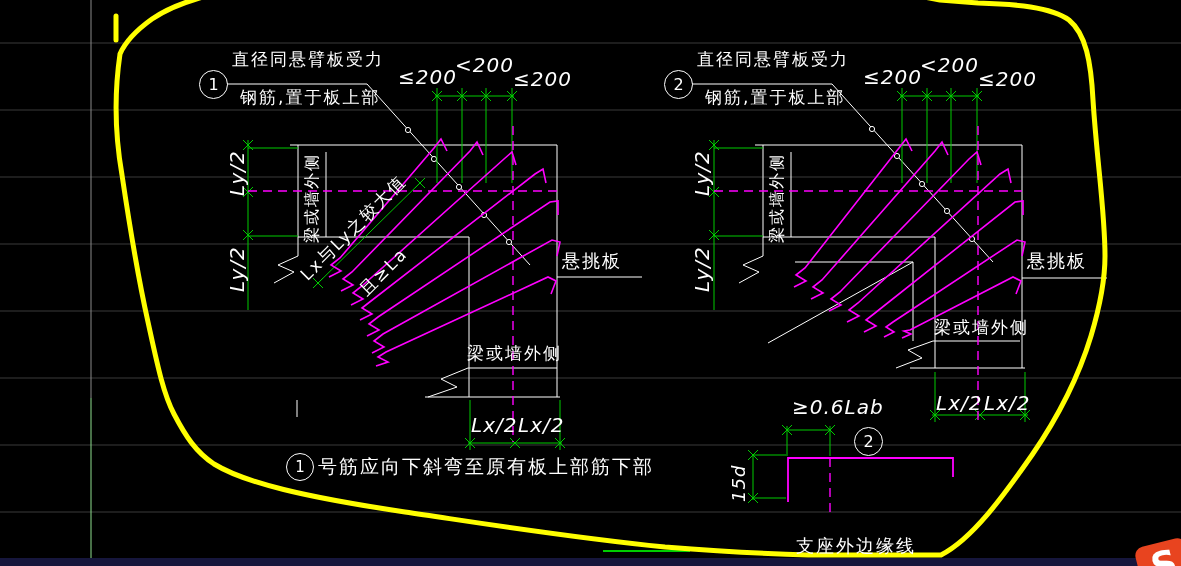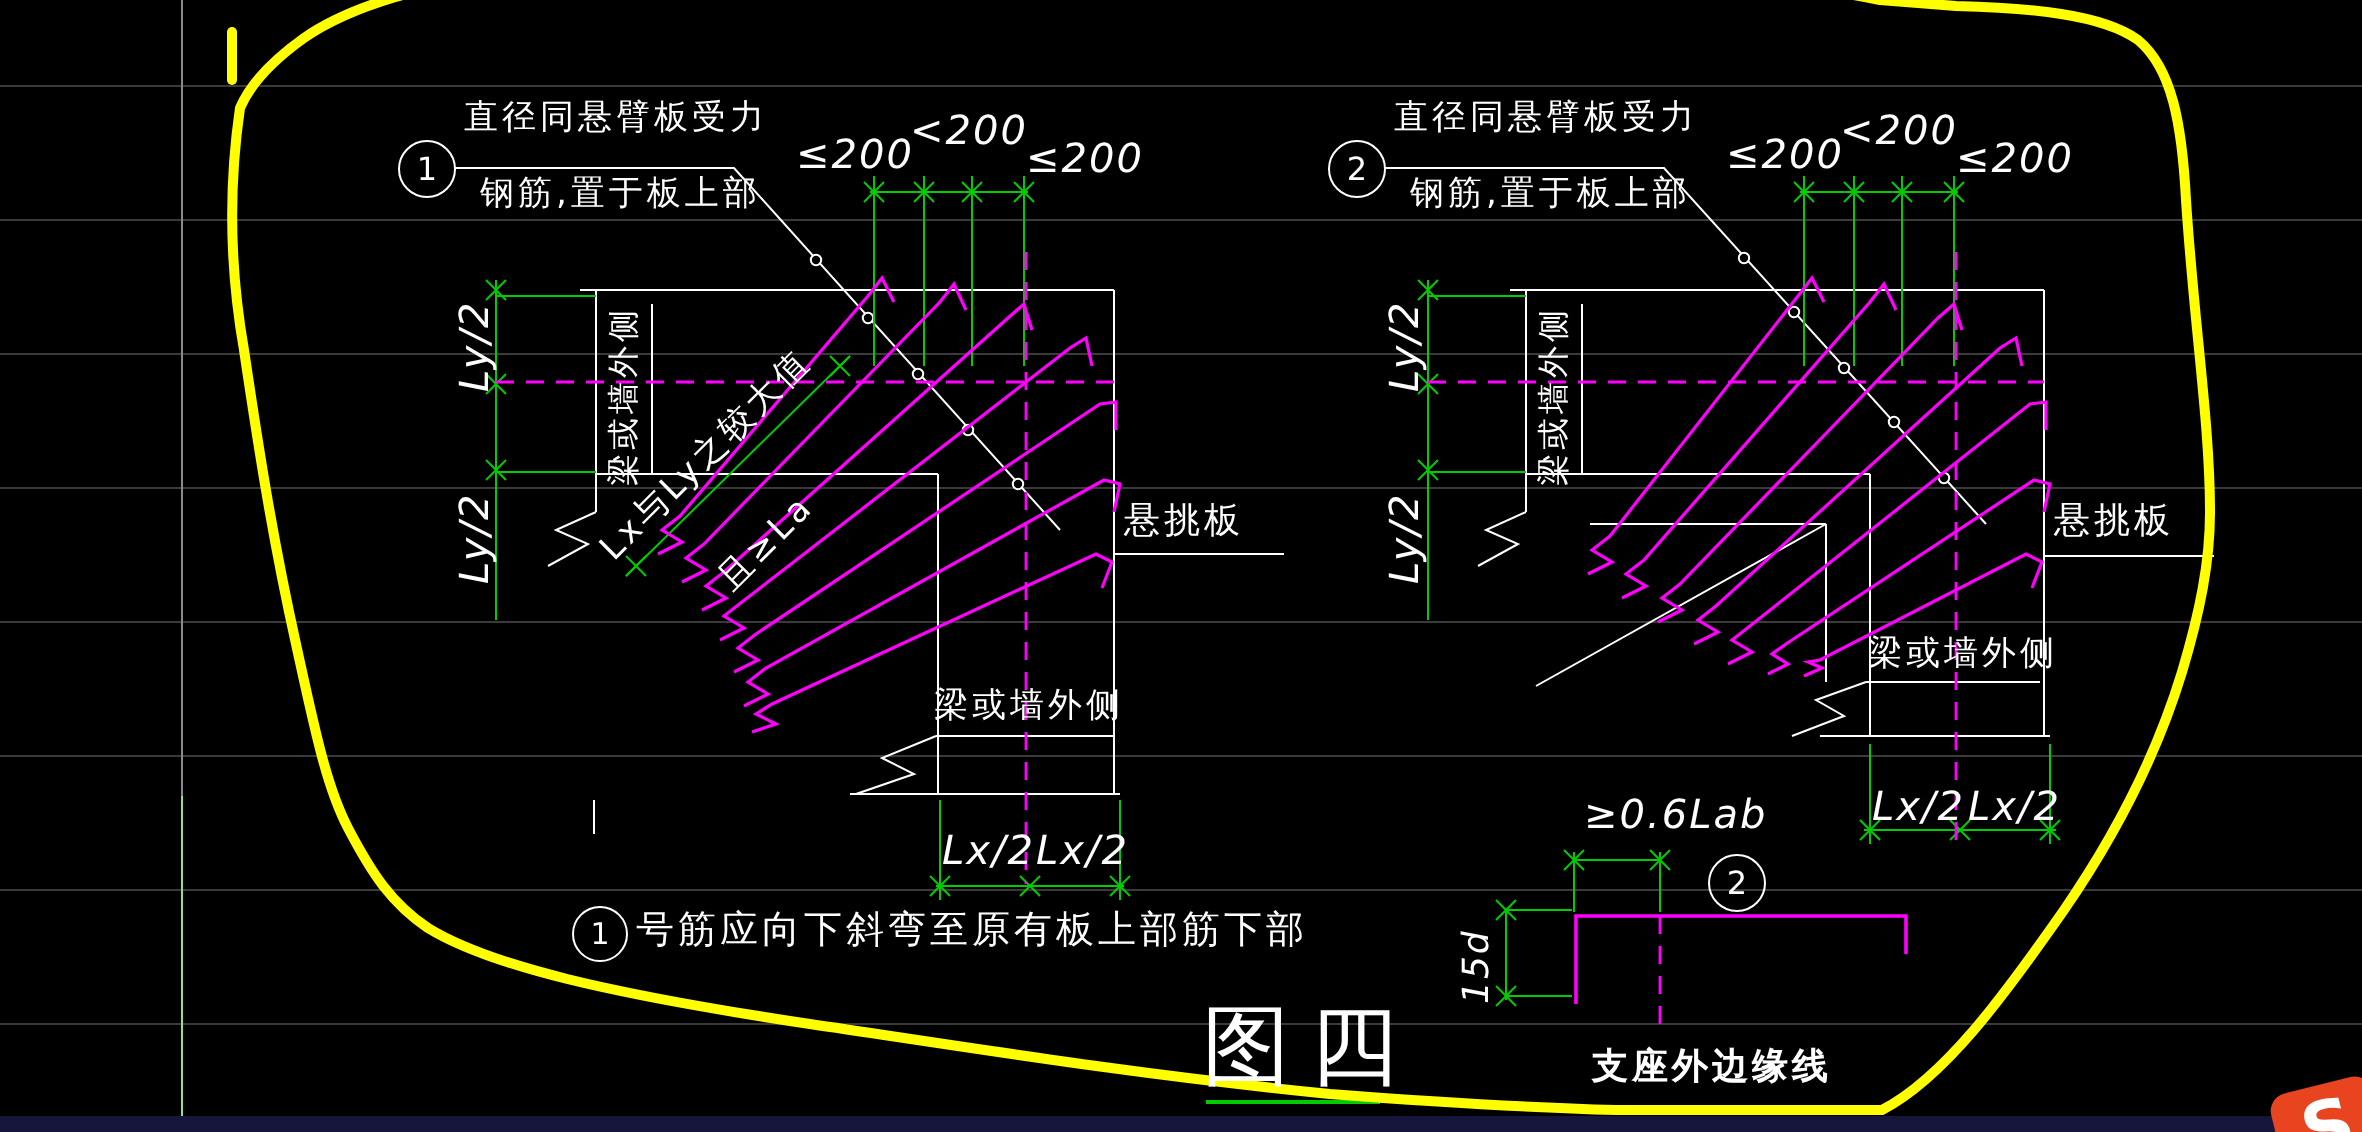--- a/index.html
+++ b/index.html
@@ -151,23 +151,22 @@
   <div class="lbl dim vert" style="left:691px;top:292px;">Ly/2</div>
   <div class="lbl cn vert" style="left:768px;top:243px;font-size:16px;">梁或墙外侧</div>
   <div class="lbl cn" style="left:1027px;top:251px;font-size:18px;">悬挑板</div>
   <div class="lbl cn" style="left:934px;top:318px;">梁或墙外侧</div>
   <div class="lbl dim" style="left:936px;top:392px;">Lx/2</div>
   <div class="lbl dim" style="left:984px;top:392px;">Lx/2</div>
 
   <div class="lbl dim" style="left:792px;top:396px;">≥0.6Lab</div>
   <div class="bubble" style="left:854px;top:427px;">2</div>
   <div class="lbl dim vert" style="left:729px;top:502px;font-size:18px;">15d</div>
-  <div class="lbl cn" style="left:796px;top:524px;font-size:18px;font-weight:bold;">支座外边缘线</div>
+  <div class="lbl cn" style="left:796px;top:536px;font-size:18px;">支座外边缘线</div>
 
   <div class="bubble note-bubble" style="left:286px;top:453px;">1</div>
-  <div class="lbl cn" style="left:318px;top:456px;font-size:19px;font-family:Liberation Mono, monospace;">号筋应向下斜弯至原有板上部筋下部</div>
-  <div class="lbl" id="fig-title" style="left:601px;top:500px;">图四</div>
+  <div class="lbl cn" style="left:318px;top:456px;font-size:19px;">号筋应向下斜弯至原有板上部筋下部</div>
 
   <div id="taskbar"></div>
   <div id="logo">
     <span>S</span>
   </div>
 </div>
 
 </body></html>

